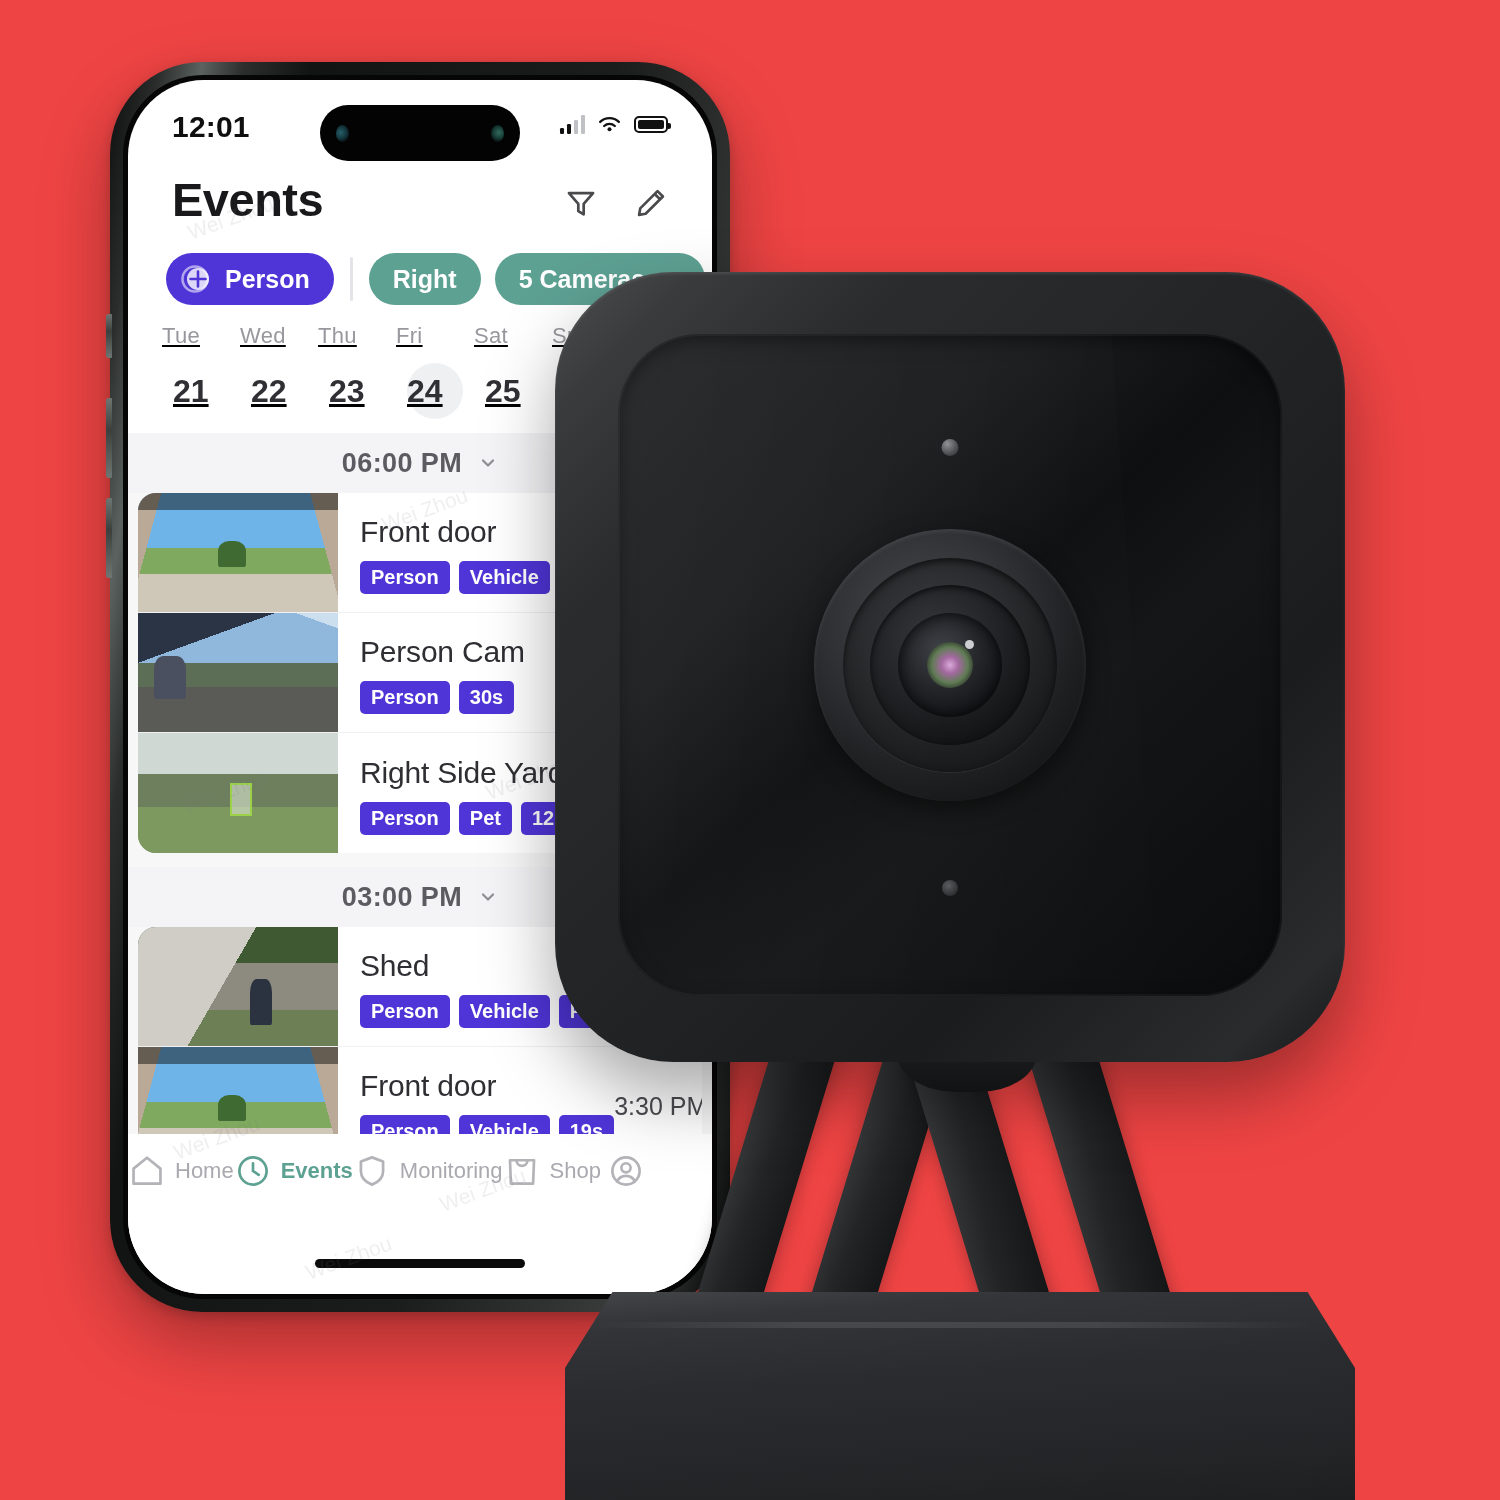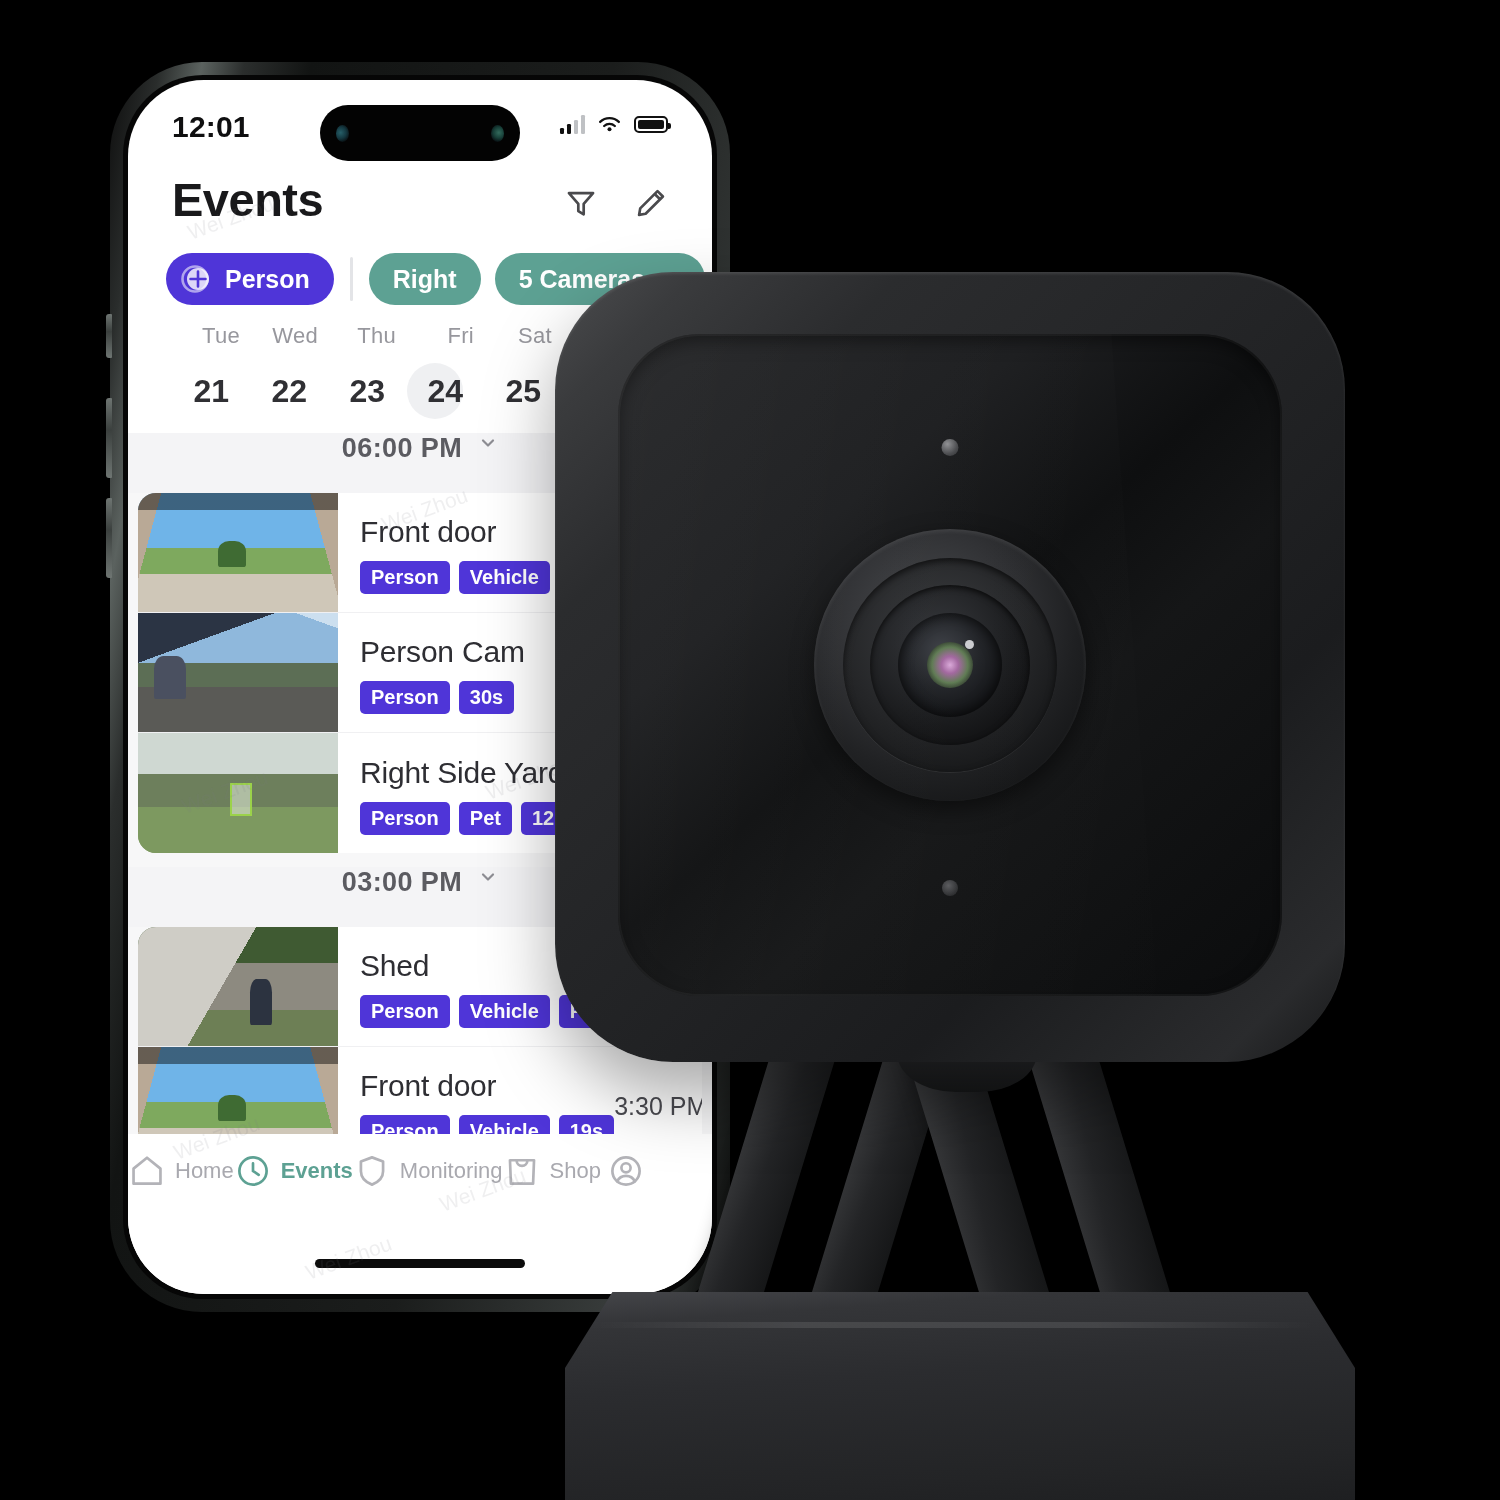--- a/index.html
+++ b/index.html
@@ -2,21 +2,21 @@
 <html><head>
 <meta charset="utf-8">
 <style>
   * { box-sizing: border-box; margin: 0; padding: 0; }
   html, body {
     width: 1500px; height: 1500px;
     background: #ffffff;
     font-family: "Liberation Sans", sans-serif;
     overflow: hidden;
   }
-  #stage { position: relative; width: 1500px; height: 1500px; background:#000000; }
+  #stage { position: relative; width: 1500px; height: 1500px; background:#ef4444; }
 
   
   #phone {
     position: absolute; left: 110px; top: 62px;
     width: 620px; height: 1250px;
     border-radius: 92px;
     background: linear-gradient(100deg,#0c0c0c 0%,#2a2d2c 6%,#5b625f 11%,#2b2e2d 16%,#121413 24%,#1b1d1c 60%,#3a3e3d 88%,#141615 97%,#090a0a 100%);
     box-shadow: 0 30px 70px rgba(0,0,0,.30), 0 4px 12px rgba(0,0,0,.18);
     padding: 13px;
   }
@@ -72,30 +72,30 @@
   .chip.person { background:#4f35d8; padding-left:13px; }
   .chip.teal   { background:#5da193; }
   .chip-divider { width:3px; height:44px; background:#e3e4e7; border-radius:2px; margin:0 16px; }
   .chip-gap { width:14px; }
   .person-glyph { width:36px; height:36px; position:relative; flex:0 0 36px; }
   .person-glyph svg { display:block; }
   .chev { width:22px; height:22px; margin-left:4px; }
 
   
   .dates { display:flex; padding: 18px 0 0 0; position:relative; }
-  .date-cell { width:78px; text-align:right; flex:0 0 78px; }
+  .date-cell { width:78px; text-align:left; flex:0 0 78px;text-decoration:underline; }
   .date-cell:first-child { margin-left:34px; }
   .dow { font-size:22px; color:#97979d; font-weight:400; letter-spacing:.3px; }
   .dnum { font-size:32px; color:#303034; font-weight:700; margin-top:14px;
      width:56px; height:56px; line-height:56px; border-radius:50%; margin-left:auto;margin-right:auto;}
   .date-cell.sel .dnum { background:#eff0f2; }
 
   
   .list-wrap { margin-top:14px; height:760px; overflow:hidden; background:#f7f7f8; position:relative;}
-  .time-head { height:60px; display:flex; justify-content:center; gap:16px;
+  .time-head { height:60px; display:flex; align-items:center; justify-content:center; gap:16px;
      background:#f4f4f6; }
   .time-head .t { font-size:27px; font-weight:700; color:#5b5b61; letter-spacing:.4px; }
   .time-head svg { width:20px;height:20px;color:#8d8d93; }
   .card { background:#fff; border-radius:18px; margin:0 10px; overflow:hidden; }
   .evrow { display:flex; align-items:stretch; min-height:120px; border-bottom:1px solid #f0f0f2; background:#fff;}
   .evrow:last-child{border-bottom:none;}
   .thumb { width:200px; flex:0 0 200px; position:relative; overflow:hidden; }
   .evbody { flex:1; padding:22px 0 18px 22px; display:flex; flex-direction:column; justify-content:center; }
   .evname { font-size:30px; color:#2e2e33; font-weight:400; letter-spacing:-.2px; }
   .tags { display:flex; gap:9px; margin-top:12px; }

